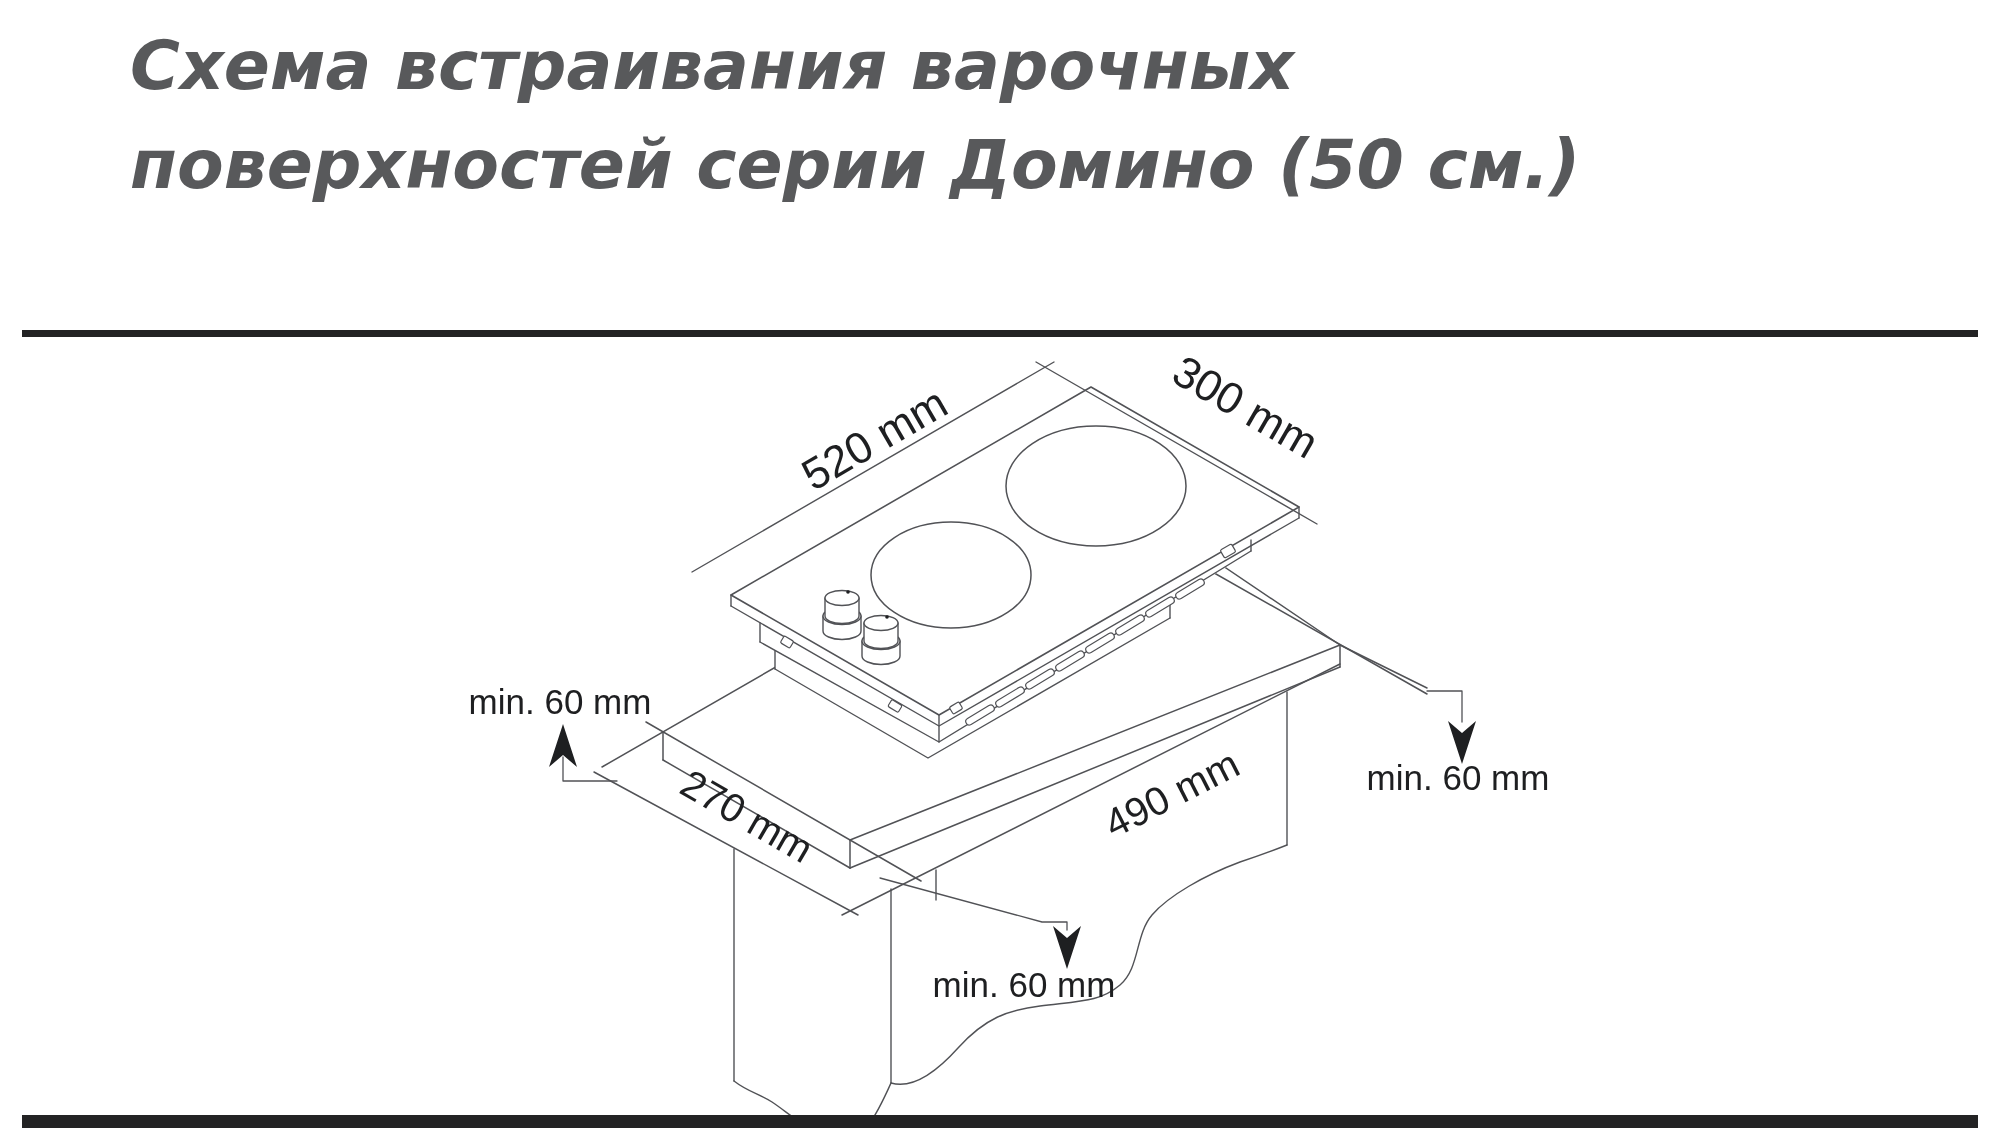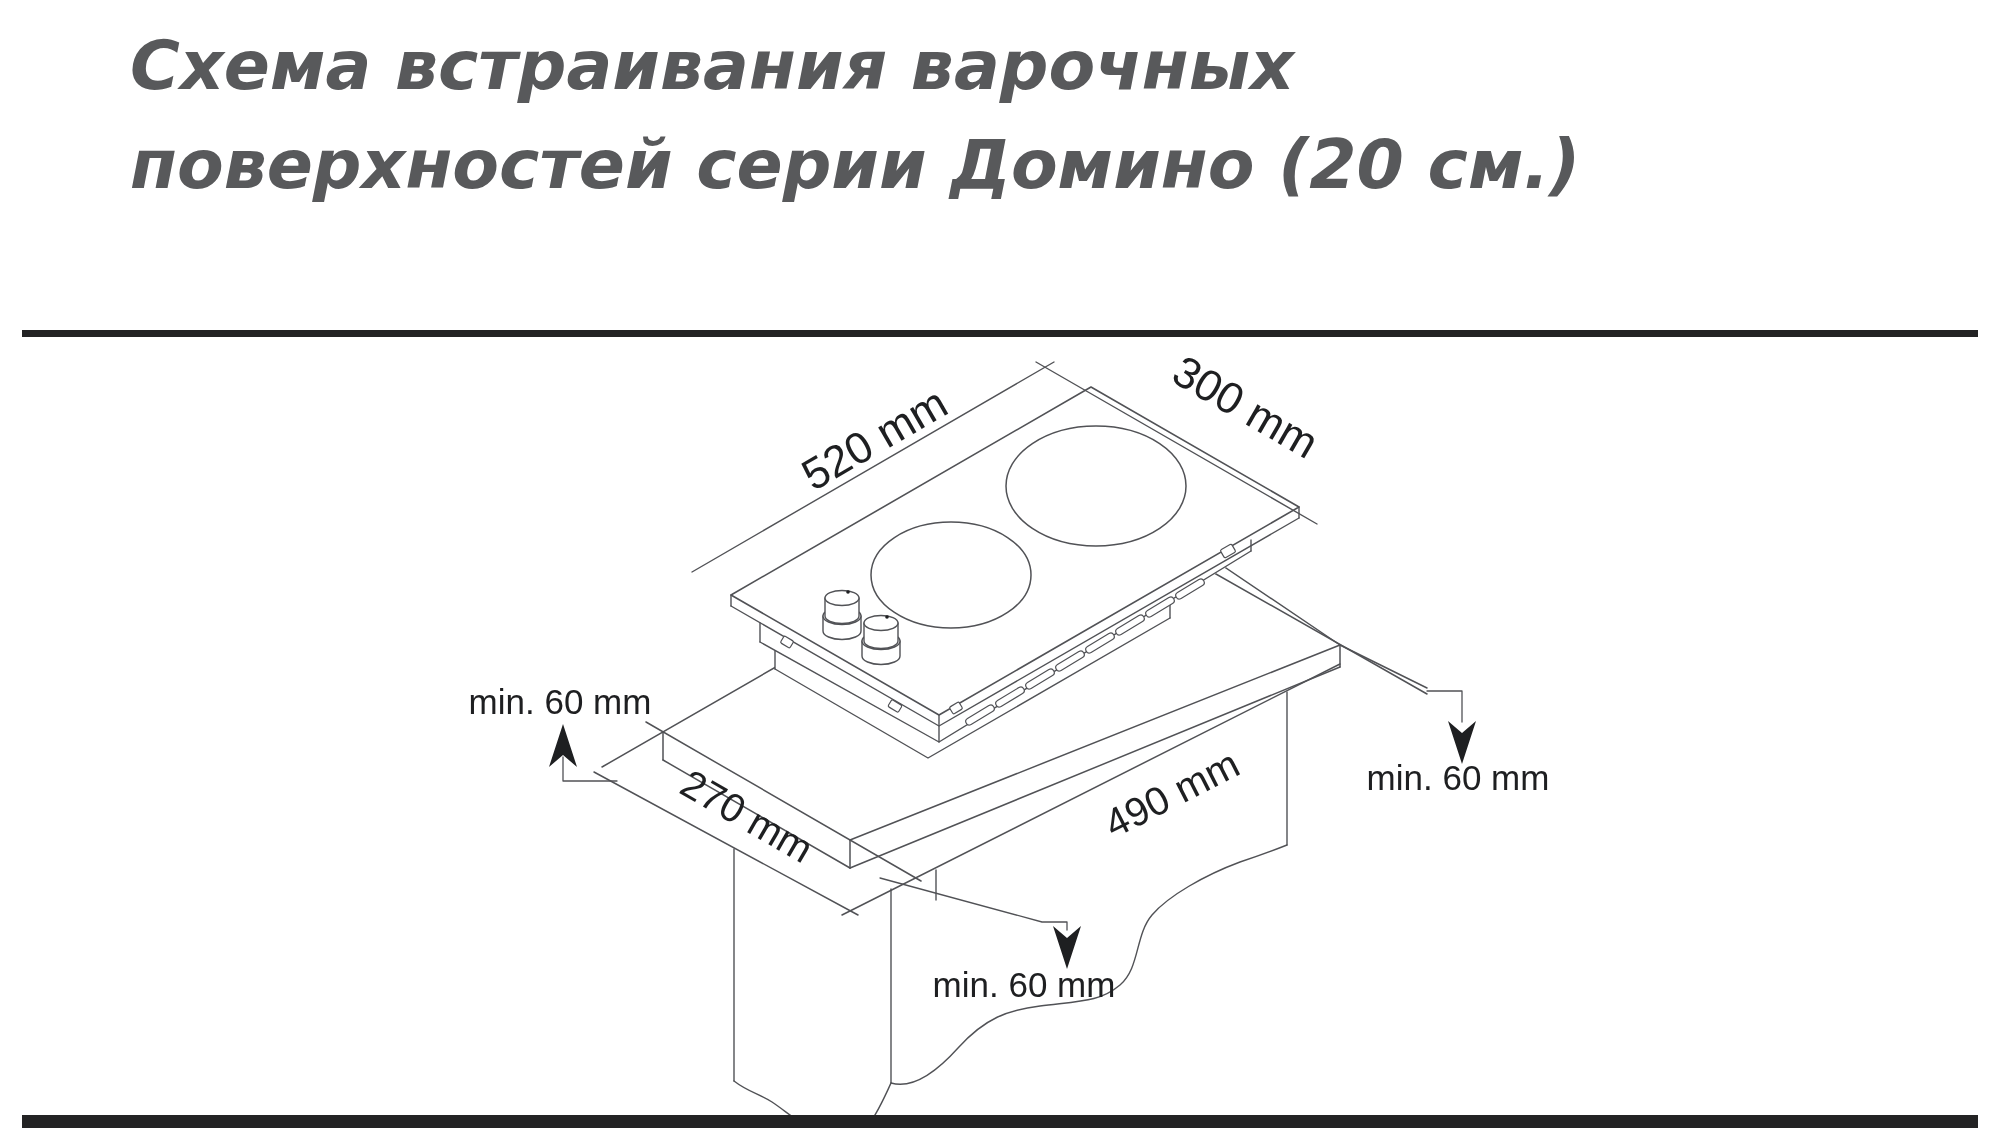--- a/index.html
+++ b/index.html
@@ -53,21 +53,21 @@
   .dim-mid   { font-size: 40px; }
   .dim-small { font-size: 35px; }
 </style>
 </head>
 <body>
 
 <div class="page">
 
   <div class="title">
     <div>Схема встраивания варочных</div>
-    <div>поверхностей серии Домино (20 см.)</div>
+    <div>поверхностей серии Домино (50 см.)</div>
   </div>
 
   <div class="rule-top"></div>
 
   <svg class="diagram" width="2000" height="1128" viewBox="0 0 2000 1128" stroke-linecap="round" stroke-linejoin="round">
 
     <g stroke="#515256" stroke-width="1.5" fill="none">
 
       <path d="M602,767 L788,660"></path>
       <path d="M646,722 L921,881"></path>

